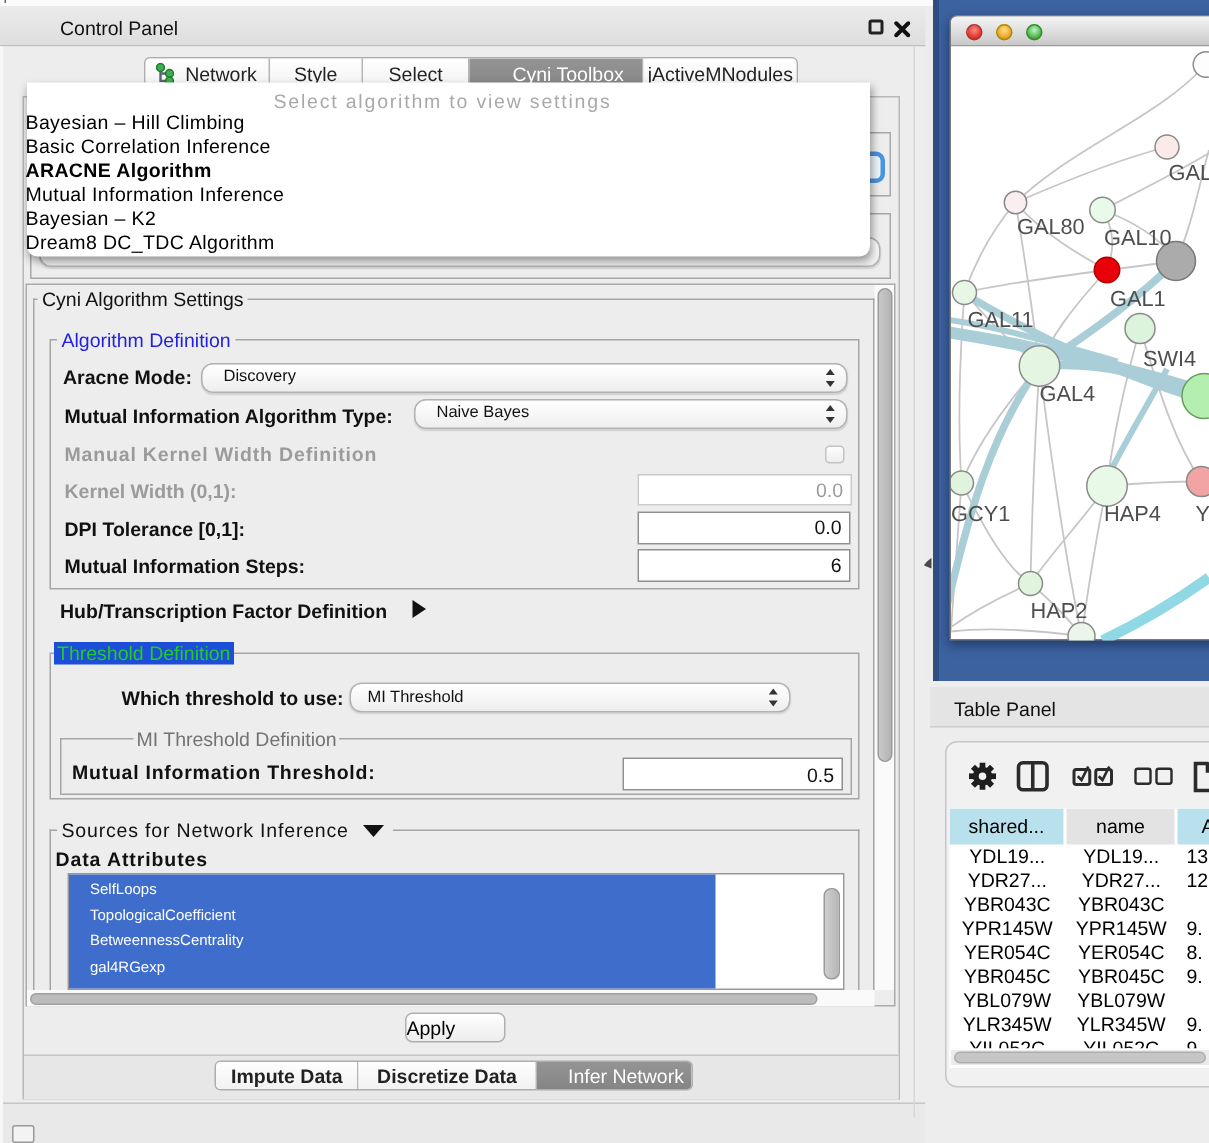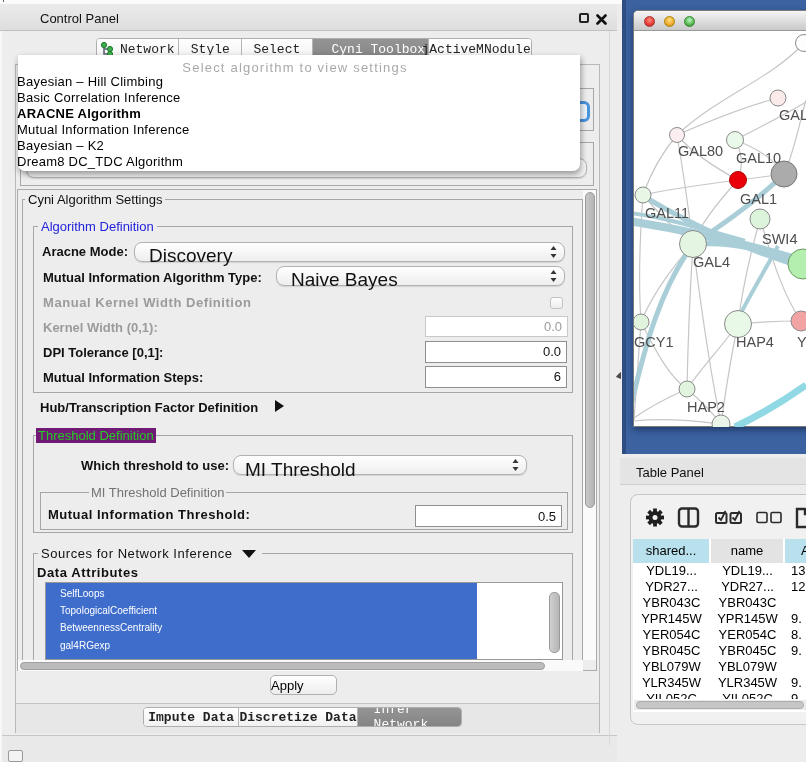--- a/index.html
+++ b/index.html
@@ -3,25 +3,25 @@
 <meta charset="utf-8">
 <style>
 * { margin:0; padding:0; box-sizing:border-box; }
 html,body { width:806px; height:762px; }
 body { font-family:"Liberation Sans", sans-serif; background:#ececec; position:relative; overflow:hidden; }
 .abs { position:absolute; }
 .b { font-weight:bold; }
 .titlebar { left:0; top:4; width:617px; height:27px; background:linear-gradient(#ebebeb,#dedede); border-bottom:1px solid #c0c0c0; }
 .lbl { font-size:13px; color:#111; white-space:nowrap; }
 .combo { border:1px solid #b2b2b2; border-radius:8px; background:linear-gradient(#ffffff,#eeeeee); box-shadow:0 1px 1px rgba(0,0,0,0.12); }
-.combo .ctext { position:absolute; left:14px; top:2px; font-size:19px; color:#111; }
+.combo .ctext { position:absolute; left:14px; top:2px; font-size:11px; color:#111; }
 .carrows { position:absolute; right:7px; top:50%; width:7px; height:12px; margin-top:-6px; }
 .fld { background:#fff; text-align:right; font-size:13px; padding-right:5px; position:absolute; }
 .seg { position:absolute; border:1px solid #aeaeae; border-radius:4px; background:#fff; overflow:hidden; display:flex; }
-.seg .sg { font-size:13px; color:#222; display:flex; align-items:center; justify-content:center; border-right:1px solid #b5b5b5; background:linear-gradient(#ffffff,#f1f1f1);font-family:Liberation Mono, monospace; }
+.seg .sg { font-size:13px; color:#222; display:flex; align-items:center; justify-content:center; border-right:1px solid #b5b5b5; background:linear-gradient(#ffffff,#f1f1f1); }
 .seg .sg:last-child { border-right:none; }
 .seg .on { background:linear-gradient(#949494,#858585); color:#fff;padding-left:16px; }
 </style>
 </head>
 <body>
 
 <div class="abs" style="left:0;top:0;width:806px;height:4px;background:#fbfbfb;"></div>
 <div class="abs" style="left:3px;top:0;width:1px;height:2px;background:#666;"></div>
 
 <div class="abs titlebar" style="position:absolute;left:0;top:4px;"></div>
@@ -95,21 +95,21 @@
 <div class="abs lbl b" style="left:43px;top:345px;">DPI Tolerance [0,1]:</div>
 <div class="fld" style="left:425px;top:341px;width:142px;height:22px;border:1px solid #8f8f8f;color:#111;padding-top:2px;">0.0</div>
 
 <div class="abs lbl b" style="left:43px;top:370px;">Mutual Information Steps:</div>
 <div class="fld" style="left:425px;top:366px;width:142px;height:22px;border:1px solid #8f8f8f;color:#111;padding-top:2px;">6</div>
 
 <div class="abs lbl b" style="left:40px;top:400px;">Hub/Transcription Factor Definition</div>
 <div class="abs" style="left:275px;top:400px;width:0;height:0;border-left:9px solid #111;border-top:6px solid transparent;border-bottom:6px solid transparent;"></div>
 
 <div class="abs" style="left:33px;top:435px;width:540px;height:98px;border:1px solid #a6a6a6;"></div>
-<div class="abs lbl" style="left:36px;top:428px;background:#701a75;padding:0 2px;color:#22cc22;">Threshold Definition</div>
+<div class="abs lbl" style="left:36px;top:428px;background:#1d4ed8;padding:0 2px;color:#22cc22;">Threshold Definition</div>
 
 <div class="abs lbl b" style="left:81px;top:458px;">Which threshold to use:</div>
 <div class="abs combo" style="left:233px;top:455px;width:294px;height:20px;">
     <span class="ctext" style="top:3px;left:11px;">MI Threshold</span>
     <svg class="carrows" viewBox="0 0 7 12">
       <path d="M3.5 0 L6.5 4 L0.5 4 Z" fill="#333"></path>
       <path d="M3.5 12 L6.5 8 L0.5 8 Z" fill="#333"></path>
     </svg>
   </div>
 

